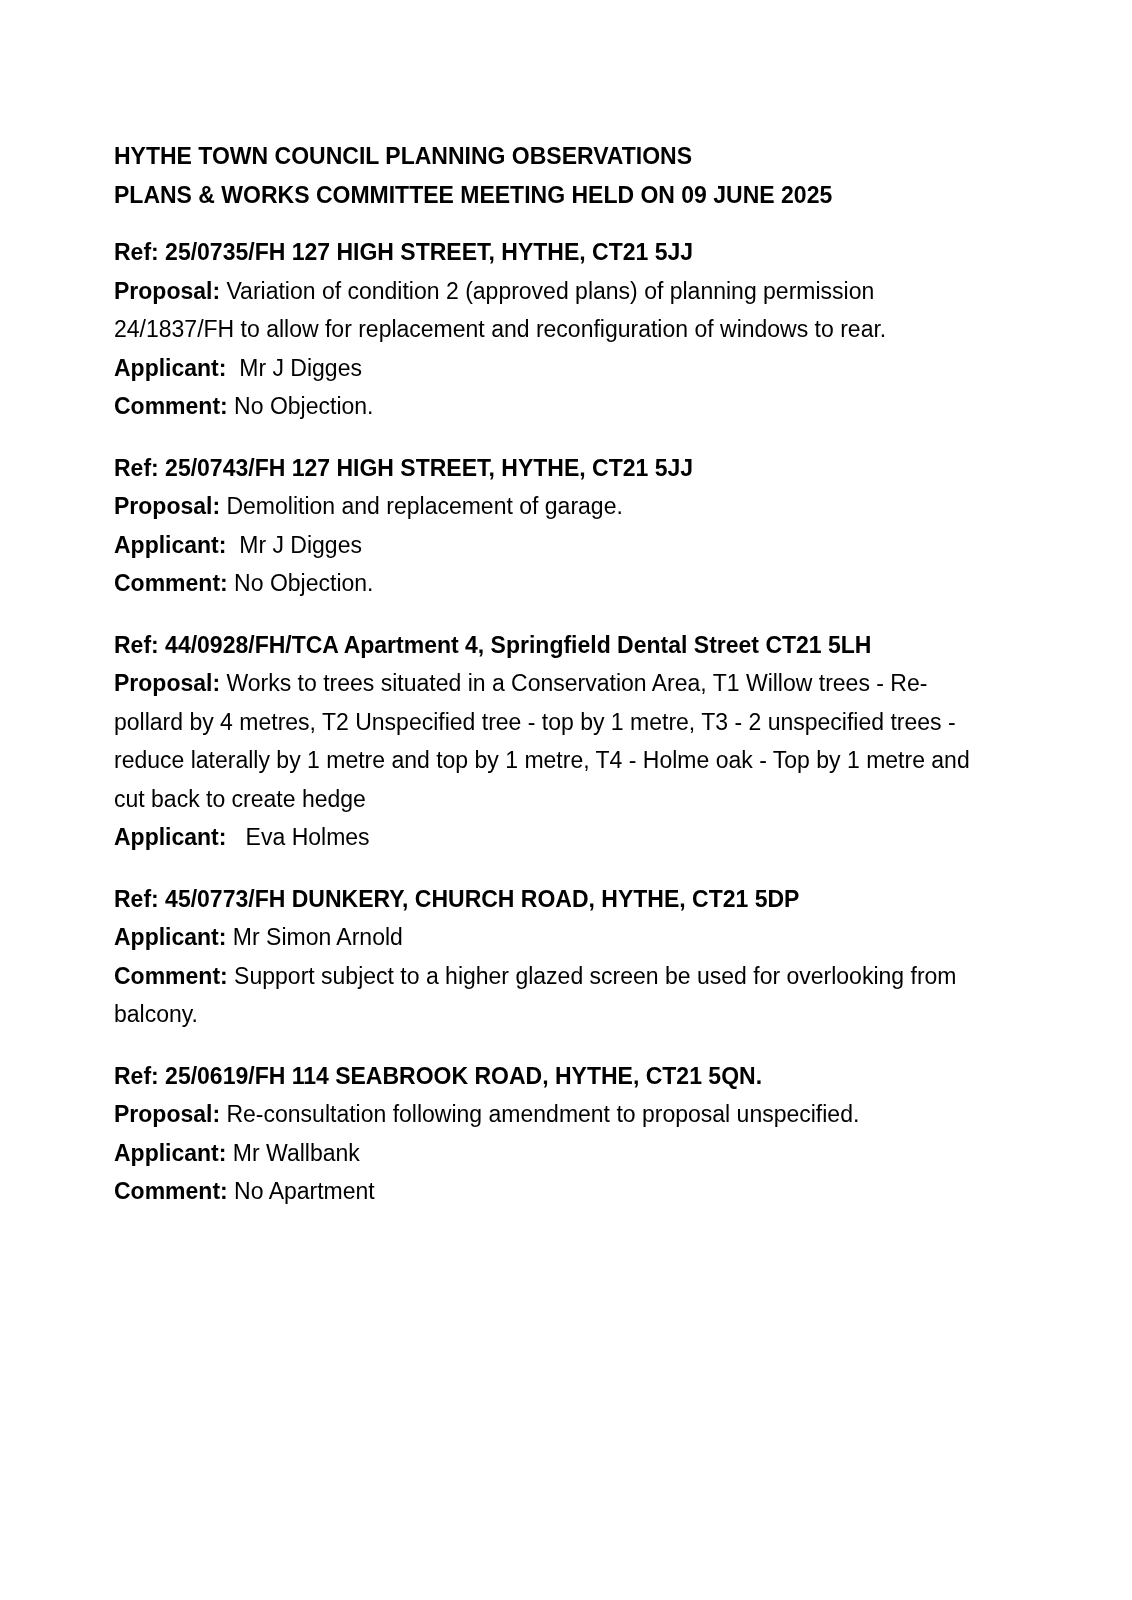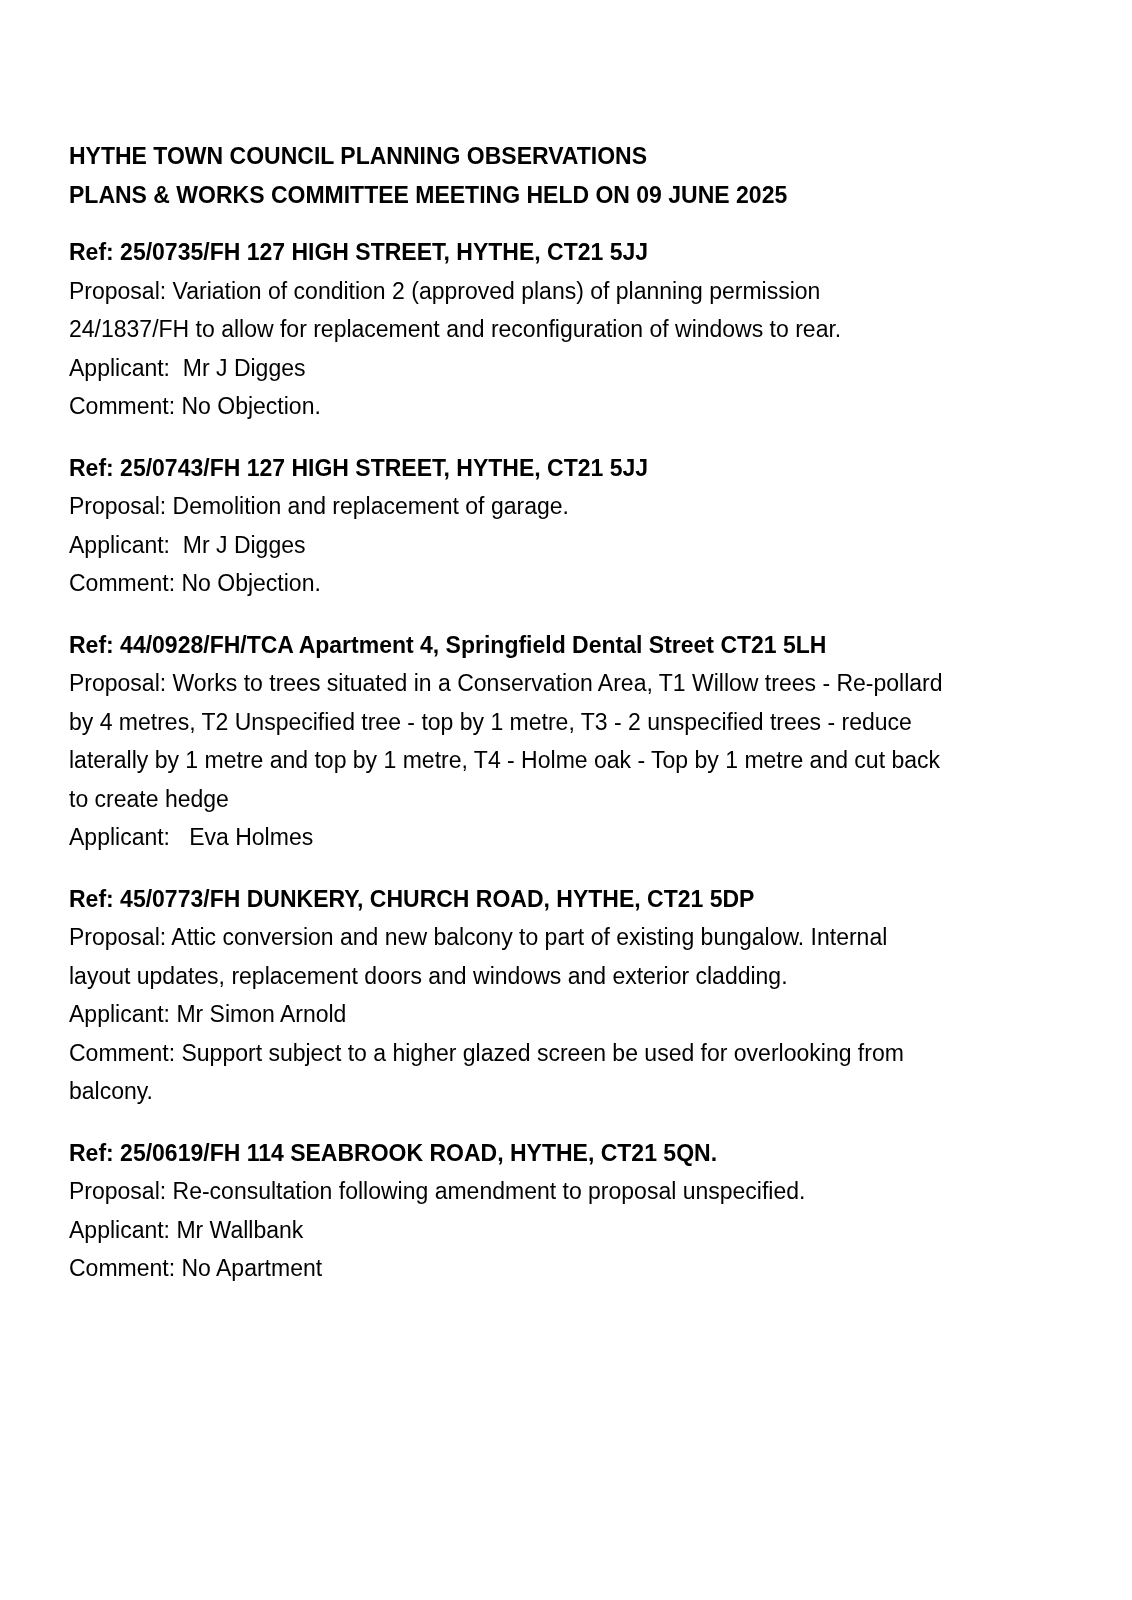--- a/index.html
+++ b/index.html
@@ -9,21 +9,21 @@
   }
   body {
     width: 1132px;
     height: 1600px;
     overflow: hidden;
   }
   .page {
     box-sizing: border-box;
     width: 1132px;
     height: 1326px;
-    padding: 137px 0 0 69px;
+    padding: 137px 0 0 114px;
     background: #ffffff;
     color: #000000;
     font-family: "Liberation Sans", sans-serif;
     font-size: 23px;
     line-height: 38.5px;
   }
   .content {
     width: 876px;
   }
   .doc-header {
@@ -38,21 +38,21 @@
   section.planning-section {
     margin: 16px 0 23px 0;
   }
   p {
     margin: 0;
   }
   .ref-line {
     font-weight: bold;
   }
   .field-label {
-    font-weight: normal;
+    font-weight: bold;
   }
   .field-value {
     font-weight: normal;
     white-space: pre-wrap;
   }
 </style>
 </head>
 <body>
 
 <div class="page">
@@ -77,21 +77,20 @@
         </section>
 
   <section class="planning-section">
     <p class="ref-line">Ref: 44/0928/FH/TCA Apartment 4, Springfield Dental Street CT21 5LH</p>
   <p class="field-line"><span class="field-label">Proposal:</span><span class="field-value"> Works to trees situated in a Conservation Area, T1 Willow trees - Re-pollard by 4 metres, T2 Unspecified tree - top by 1 metre, T3 - 2 unspecified trees - reduce laterally by 1 metre and top by 1 metre, T4 - Holme oak - Top by 1 metre and cut back to create hedge</span></p>
           <p class="field-line"><span class="field-label">Applicant:</span><span class="field-value">   Eva Holmes</span></p>
         </section>
 
   <section class="planning-section">
     <p class="ref-line">Ref: 45/0773/FH DUNKERY, CHURCH ROAD, HYTHE, CT21 5DP</p>
-  <p class="field-line"><span class="field-label">Proposal:</span><span class="field-value"> Attic conversion and new balcony to part of existing bungalow. Internal layout updates, replacement doors and windows and exterior cladding.</span></p>
           <p class="field-line"><span class="field-label">Applicant:</span><span class="field-value"> Mr Simon Arnold</span></p>
           <p class="field-line"><span class="field-label">Comment:</span><span class="field-value"> Support subject to a higher glazed screen be used for overlooking from balcony.</span></p>
         </section>
 
   <section class="planning-section">
     <p class="ref-line">Ref: 25/0619/FH 114 SEABROOK ROAD, HYTHE, CT21 5QN.</p>
   <p class="field-line"><span class="field-label">Proposal:</span><span class="field-value"> Re-consultation following amendment to proposal unspecified.</span></p>
           <p class="field-line"><span class="field-label">Applicant:</span><span class="field-value"> Mr Wallbank</span></p>
           <p class="field-line"><span class="field-label">Comment:</span><span class="field-value"> No Apartment</span></p>
         </section>

